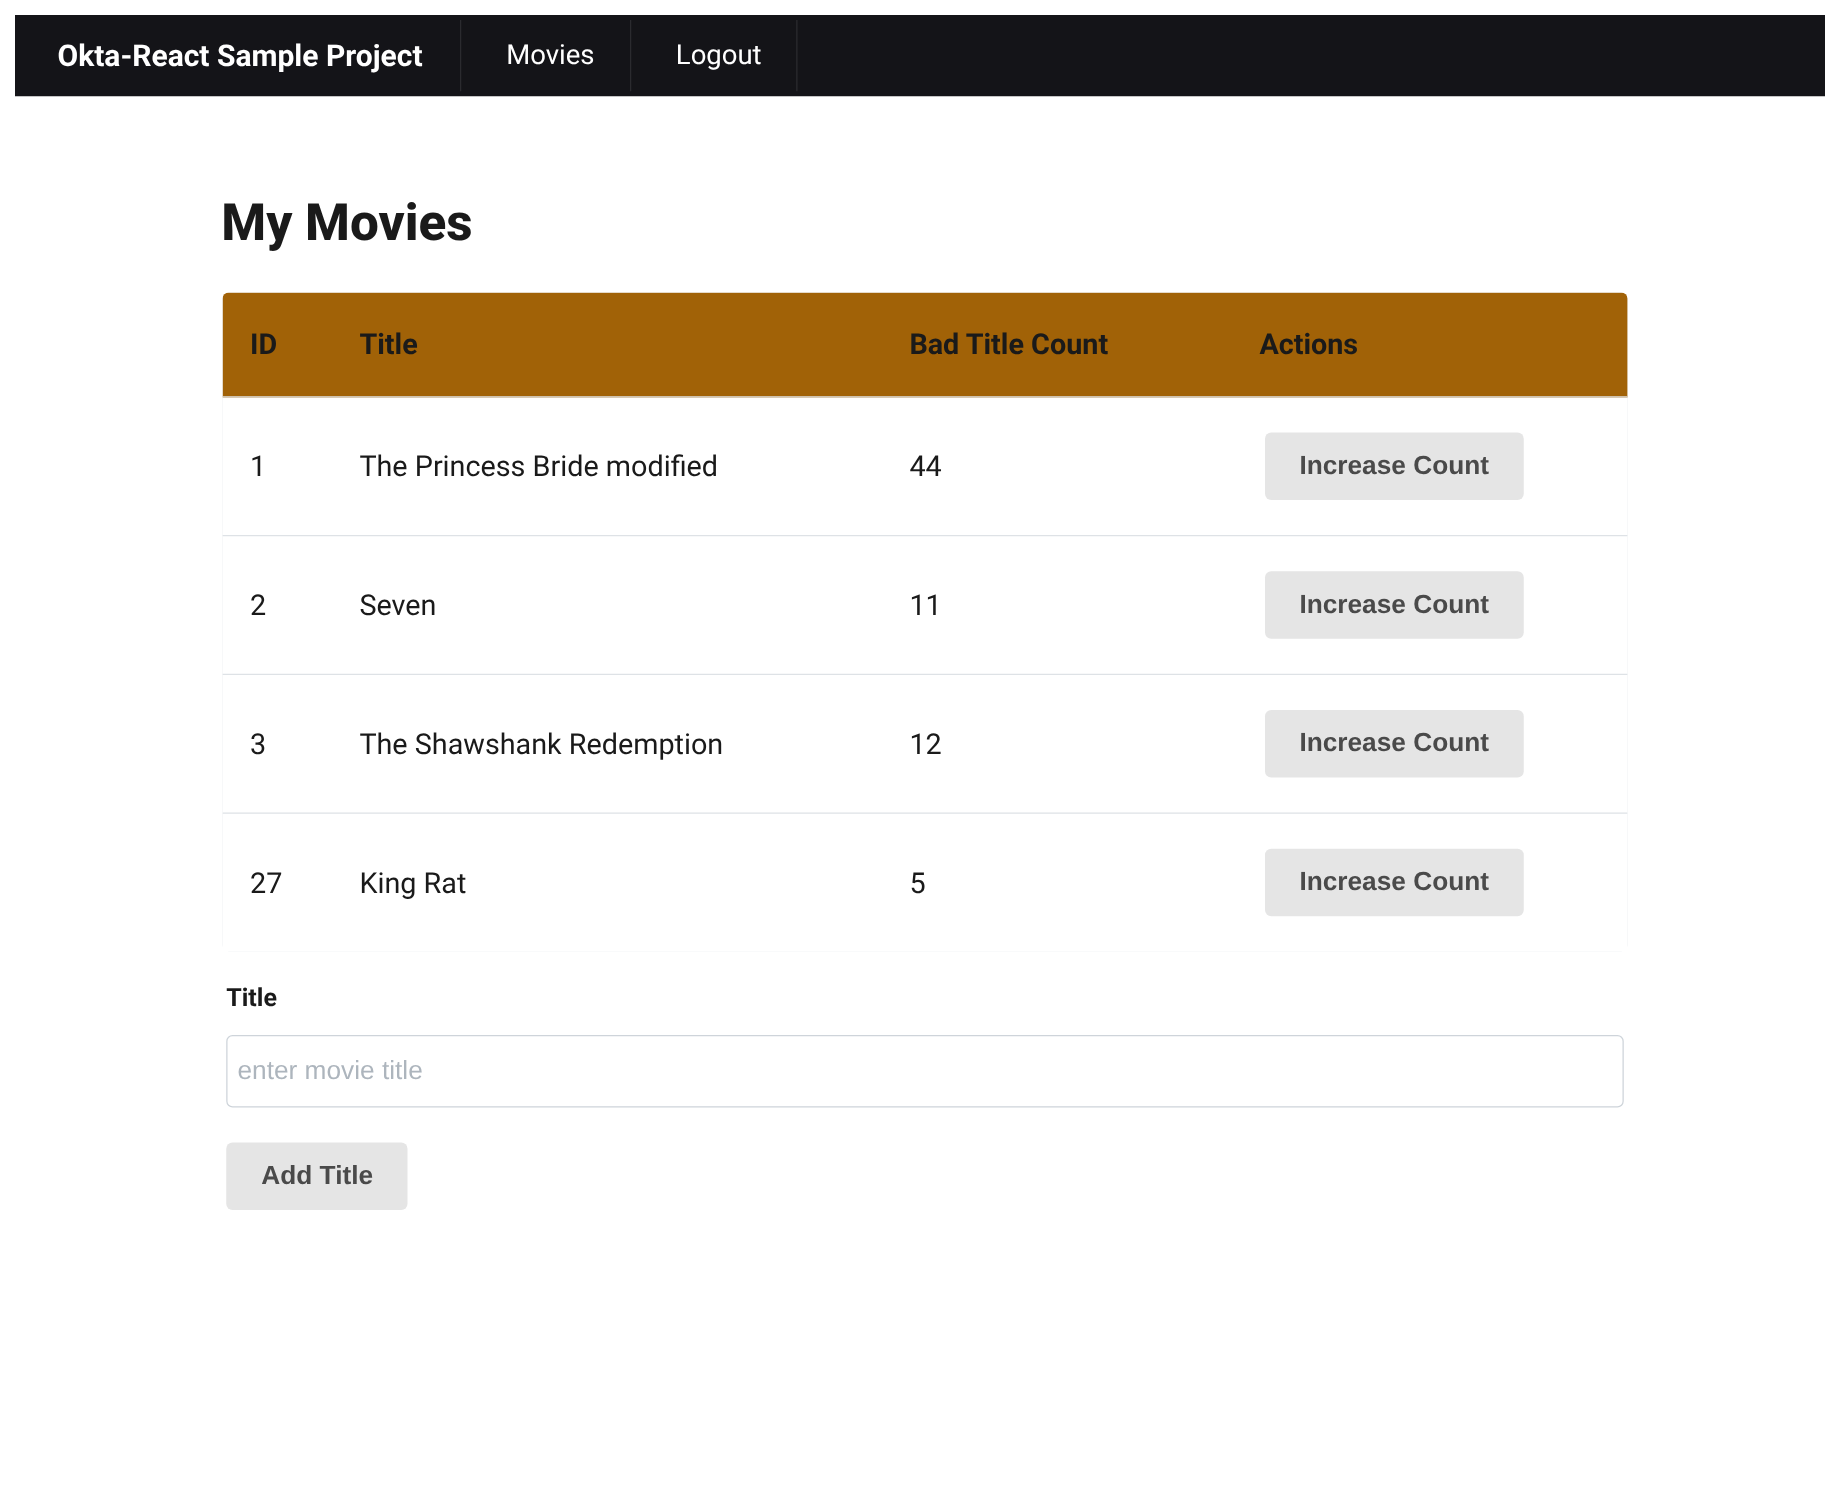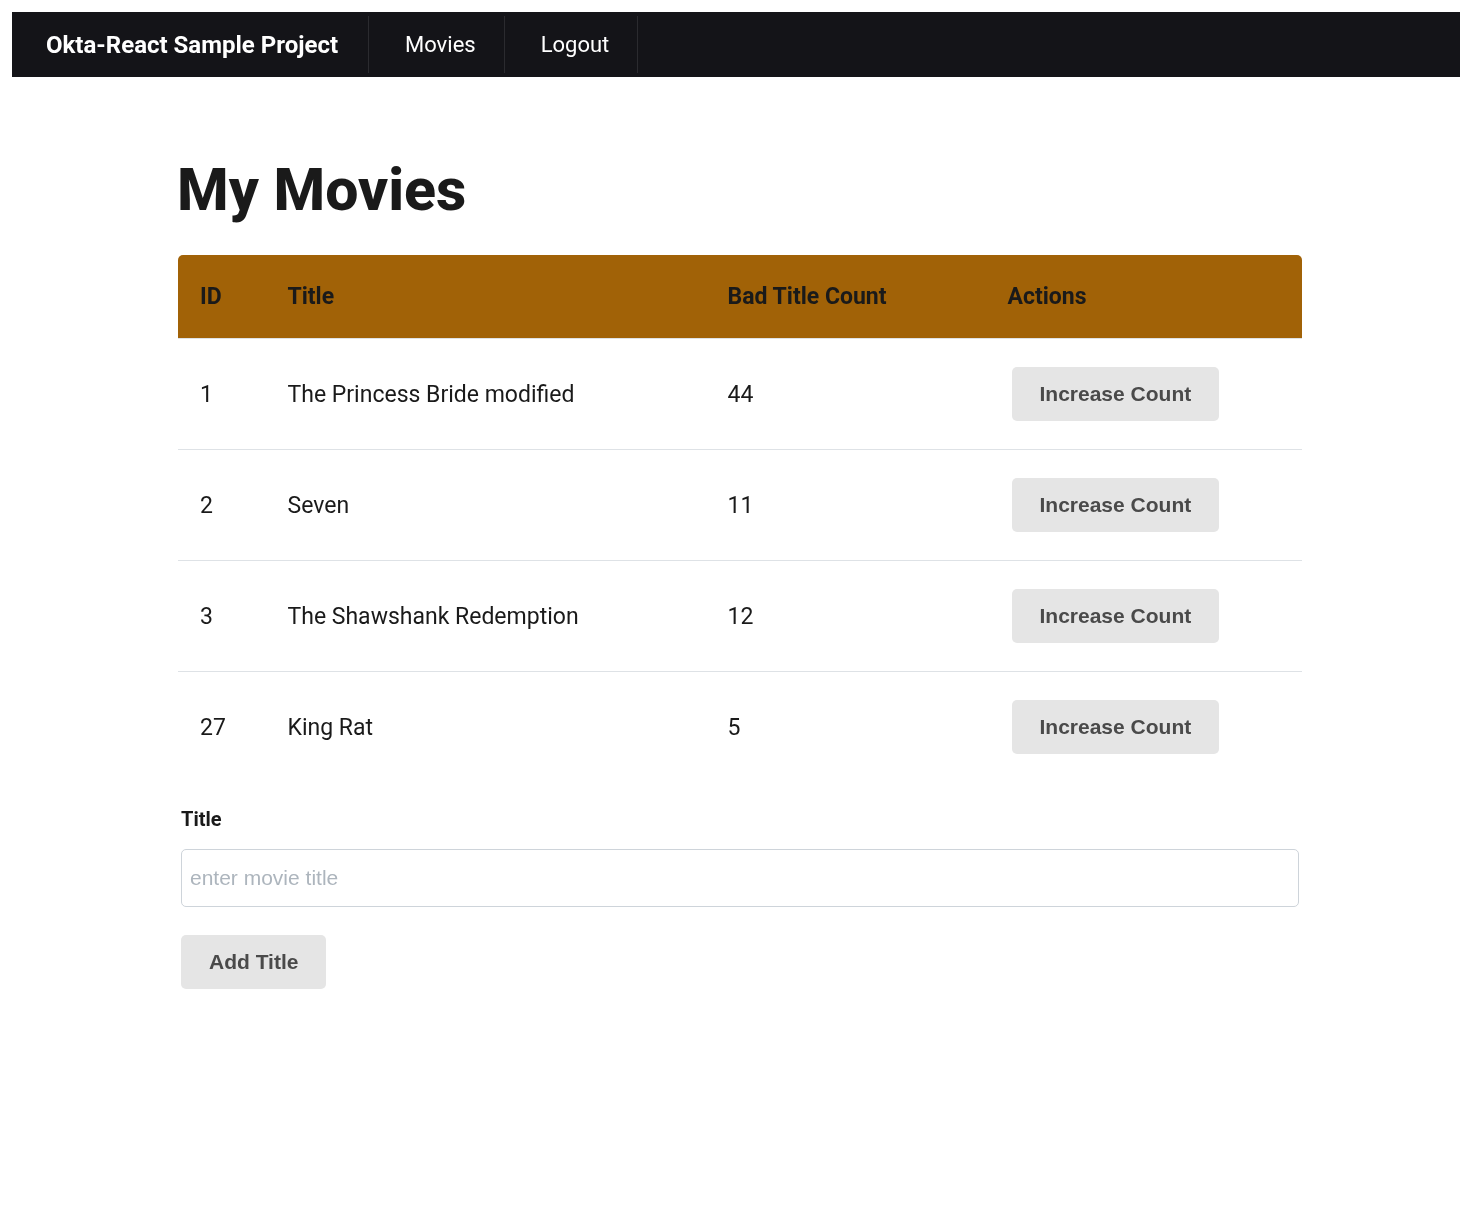--- a/index.html
+++ b/index.html
@@ -42,21 +42,21 @@
       border-right: 1px solid rgba(255,255,255,0.1);
     }
     
     .container {
       max-width: 1170px;
       margin: 0 auto;
       padding: 0 22px;
     }
     
     .page-title {
-      font-size: 59px;
+      font-size: 41px;
       font-weight: 800;
       margin-top: 78px;
       margin-bottom: 30px;
       color: #1a1a1a;
     }
     
     .table {
       width: 100%;
       border-collapse: collapse;
       border: 1px solid #dee2e6;

